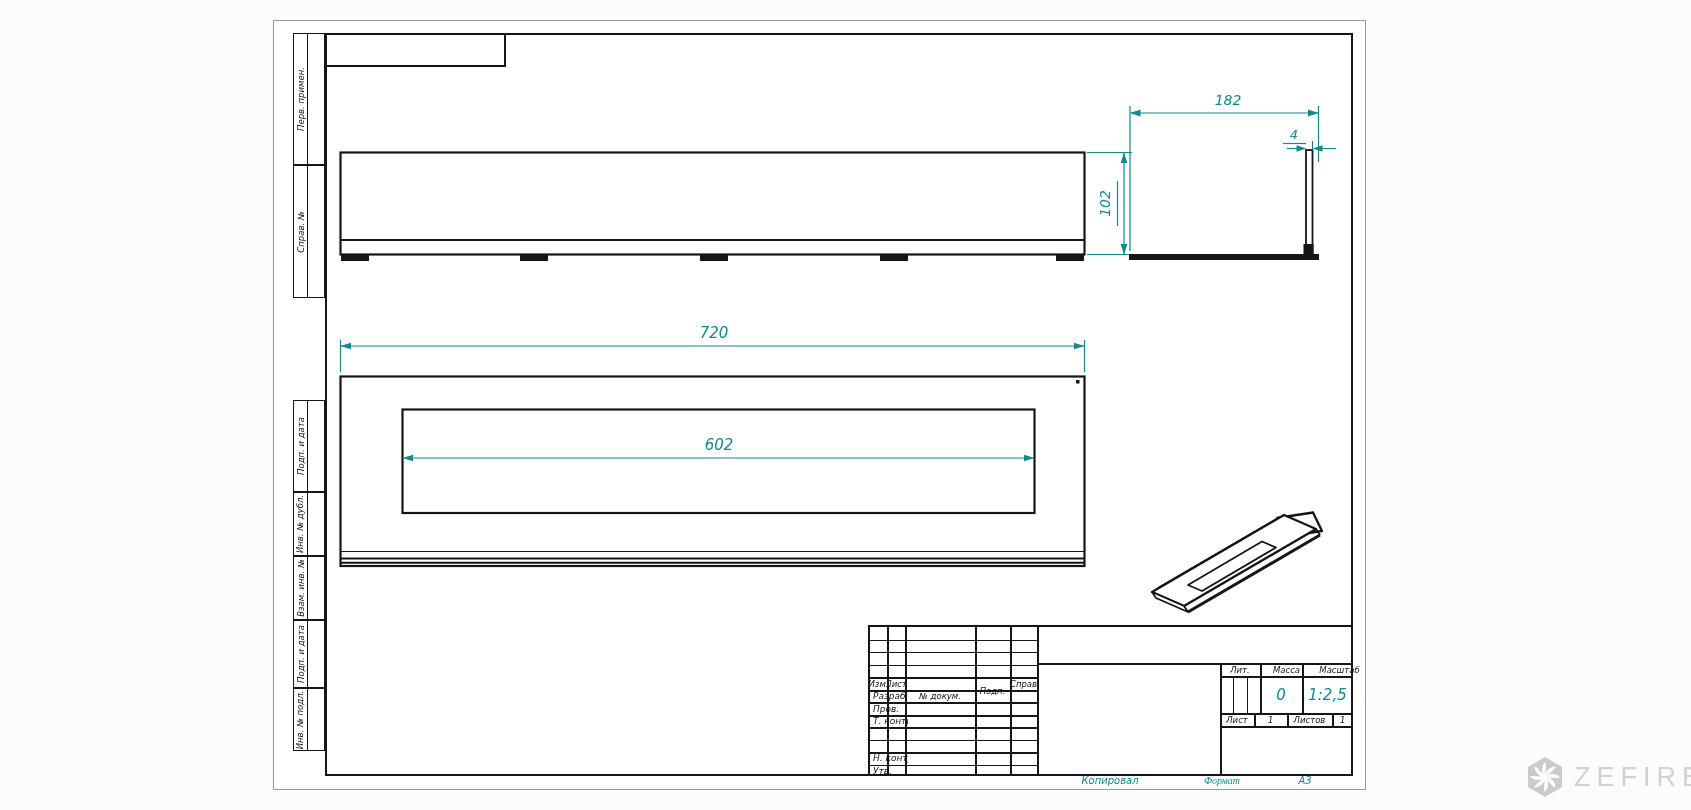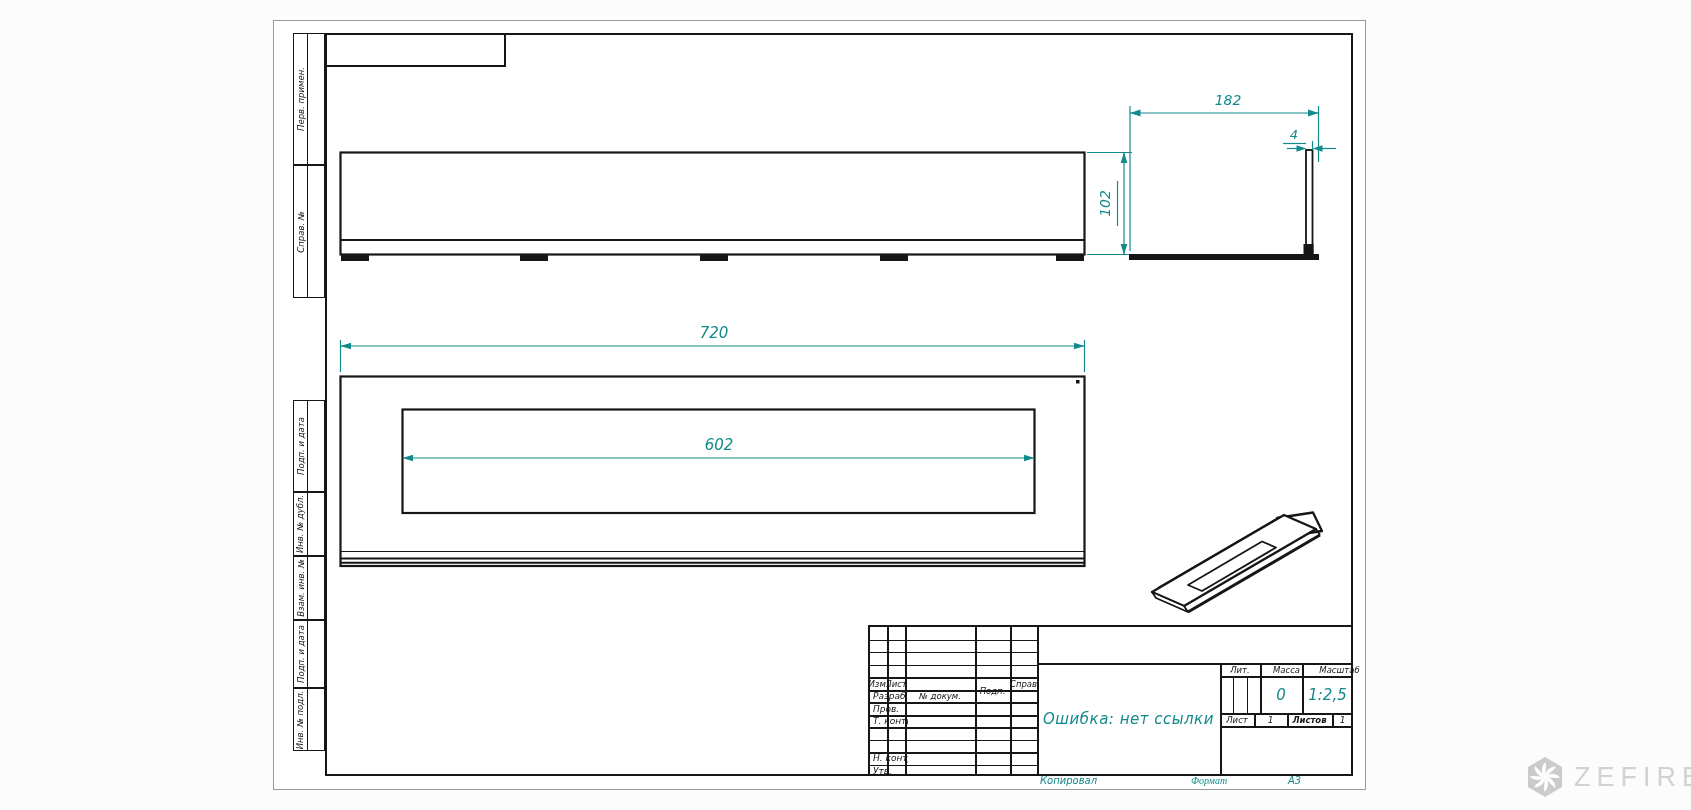--- a/index.html
+++ b/index.html
@@ -20,21 +20,21 @@
   .vl,.hl{position:absolute;background:#161616;}
   .vl{width:1.8px;} .hl{height:1.8px;}
   .vl.thin{width:1.1px;} .hl.thin{height:1.1px;} .vl.thick{width:2.2px;}
   .cell{position:absolute;display:flex;align-items:center;justify-content:center;
         font:italic 8.5px "DejaVu Sans",sans-serif;white-space:nowrap;overflow:hidden;}
   .cell.left{justify-content:flex-start;padding-left:3px;font-size:9px;}
   .teal{color:#12898b;}
   .docname{font:italic 15px "DejaVu Sans",sans-serif;letter-spacing:.5px;}
   .bigval{font:italic 15px "DejaVu Sans",sans-serif;}
   
-  .foot{font:italic 10px "DejaVu Sans",sans-serif;color:#12898b;text-align:left;}
+  .foot{font:italic 10px "DejaVu Sans",sans-serif;color:#12898b;text-align:center;}
   
   #drawing{position:absolute;left:0;top:0;}
   #drawing text{font-family:"DejaVu Sans",sans-serif;font-style:italic;fill:#12898b;}
   .dimtxt{font-size:14px;} .dimtxt-lg{font-size:15px;}
   
   #wm{left:1526px;top:756px;display:flex;align-items:center;gap:10px;}
   #wm .brand{font-family:"Liberation Sans",sans-serif;font-size:27px;font-weight:300;
        letter-spacing:6px;color:#d2d2d2;}
 </style>
 </head>
@@ -218,31 +218,30 @@
   <div class="cell" style="left:140px;top:50px;width:27px;height:13px;">Справ</div>
 
   <div class="cell left" style="left:0;top:63px;width:35px;height:12.4px;">Разраб.</div>
   <div class="cell left" style="left:0;top:75.4px;width:35px;height:12.4px;">Пров.</div>
   <div class="cell left" style="left:0;top:87.9px;width:35px;height:12.4px;">Т. контр.</div>
   <div class="cell left" style="left:0;top:100.3px;width:35px;height:12.4px;"></div>
   <div class="cell left" style="left:0;top:112.7px;width:35px;height:12.4px;"></div>
   <div class="cell left" style="left:0;top:125.1px;width:35px;height:12.4px;">Н. контр.</div>
   <div class="cell left" style="left:0;top:137.6px;width:35px;height:12.4px;text-align:center;">Утв.</div>
 
-  <div class="cell teal docname" style="left:167px;top:36px;width:183px;height:111px;">Ошибка: нет ссылки</div>
 
   <div class="cell" style="left:350px;top:36px;width:40px;height:13px;border-radius:6px;">Лит.</div>
   <div class="cell" style="left:390px;top:36px;width:53px;height:13px;">Масса</div>
   <div class="cell" style="left:432px;top:36px;width:51px;height:13px;padding-left:12px;">Масштаб</div>
   <div class="cell teal bigval" style="left:390px;top:49px;width:42px;height:37px;">0</div>
   <div class="cell teal bigval" style="left:432px;top:49px;width:51px;height:37px;">1:2,5</div>
 
   <div class="cell" style="left:350px;top:86px;width:34px;height:13px;">Лист</div>
   <div class="cell" style="left:384px;top:86px;width:33px;height:13px;font-size:9px;">1</div>
-  <div class="cell" style="left:417px;top:86px;width:45px;height:13px;font-weight:bold;">Листов</div>
+  <div class="cell" style="left:417px;top:86px;width:45px;height:13px;">Листов</div>
   <div class="cell" style="left:462px;top:86px;width:21px;height:13px;font-size:9px;">1</div>
 </div>
 
 <div class="abs foot" style="left:1040px;top:775px;width:140px;">Копировал</div>
 <div class="abs foot" style="left:1191px;top:775px;width:62px;font-family:Liberation Serif, serif;">Формат</div>
 <div class="abs foot" style="left:1288px;top:775px;width:34px;">А3</div>
 
 <div class="abs" id="wm">
   <svg width="38" height="42" viewBox="0 0 38 42">
     <polygon points="19,1 36,11 36,31 19,41 2,31 2,11" fill="#cbcbcb"></polygon>

